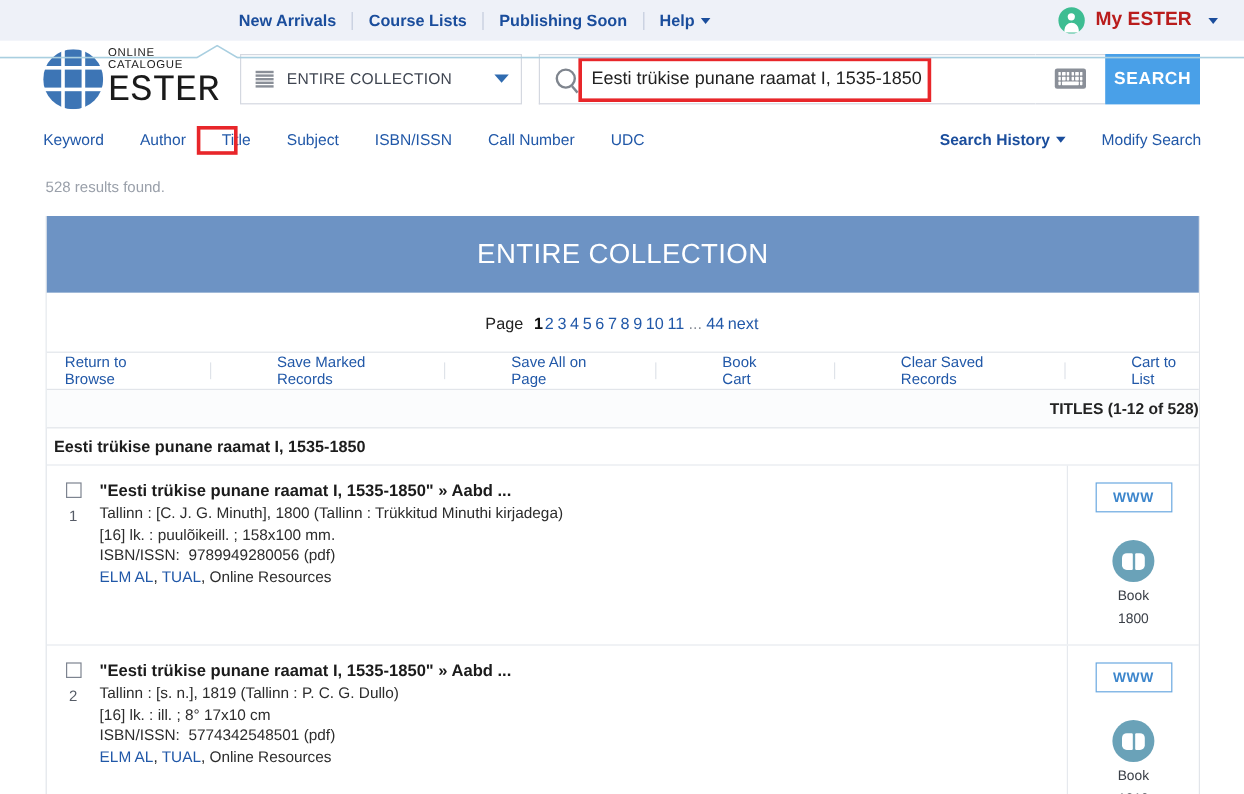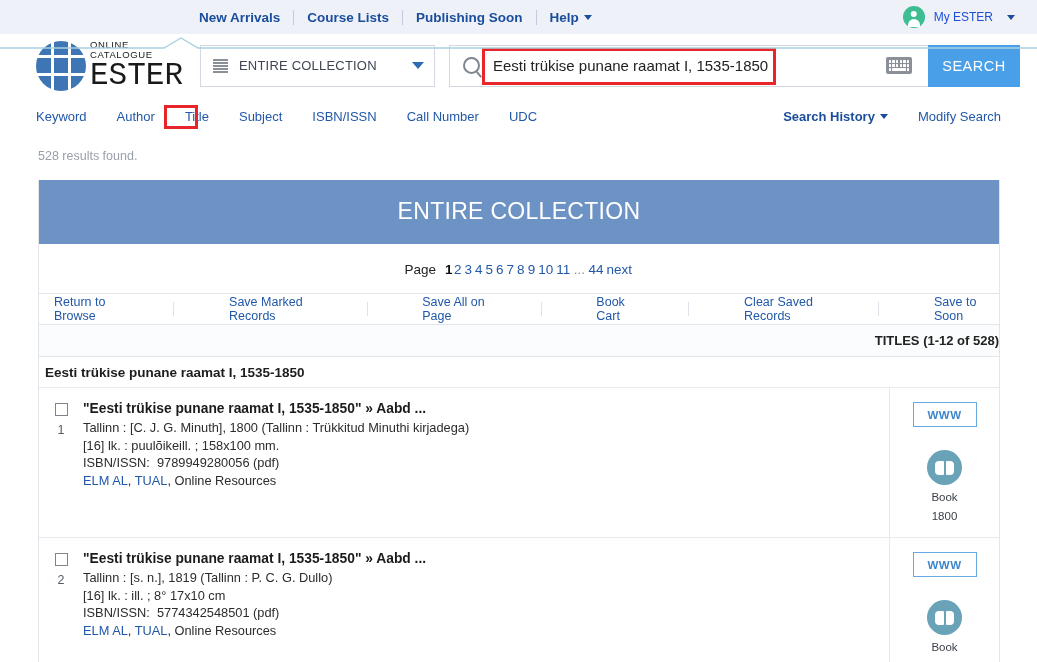--- a/index.html
+++ b/index.html
@@ -72,23 +72,23 @@
   .avatar::after {
     content: "";
     position: absolute;
     left: 50%; top: 12.5px;
     transform: translateX(-50%);
     width: 12px; height: 8px;
     border-radius: 6px 6px 0 0;
     background: #fff;
   }
   .myester-label {
-    color: #1d4ed8;
-    font-size: 12px;
-    font-weight: normal;
+    color: #b91c1c;
+    font-size: 16px;
+    font-weight: bold;
   }
 
   
   .searchbar {
     height: 63px;
     background: #ffffff;
     display: flex;
     align-items: center;
     padding-left: 36px;
     position: relative;
@@ -226,31 +226,31 @@
     position: relative;
     display: grid;
     grid-template-columns: repeat(6, 1fr);
     grid-template-rows: repeat(3, 1fr);
     gap: 1.4px;
     padding: 3px 2.5px;
   }
   .kb-icon i { background: #fff; display:block; border-radius: .5px;}
   .kb-icon i.wide { grid-column: span 4; }
   .search-btn {
-    width: 92px; height: 42px;
+    width: 79px; height: 42px;
     background: #49a0e8;
     color: #fff;
     font-size: 14.5px;
-    font-weight: normal;
+    font-weight: bold;
     letter-spacing: 0.5px;
     border: none;
     cursor: pointer;
     font-family: "Liberation Sans", sans-serif;
     flex: 0 0 auto;
-    margin-right: 17px;
+    margin-right: 37px;
   }
 
   
   .tabstrip {
     height: 38px;
     background: #fff;
     display: flex;
     align-items: center;
     padding-left: 36px;
     position: relative;
@@ -579,21 +579,21 @@
     <a href="#">Return to Browse</a>
     <span class="sep"></span>
     <a href="#">Save Marked Records</a>
     <span class="sep"></span>
     <a href="#">Save All on Page</a>
     <span class="sep"></span>
     <a href="#">Book Cart</a>
     <span class="sep"></span>
     <a href="#">Clear Saved Records</a>
     <span class="sep"></span>
-    <a href="#">Save to Soon</a>
+    <a href="#">Cart to List</a>
   </div>
 
   <div class="titles-head">TITLES (1-12 of 528)</div>
 
   <div class="group-title">Eesti trükise punane raamat I, 1535-1850</div>
 
   <div class="record">
     <div class="left-rail">
       <span class="rec-check"></span>
       <div class="rec-num">1</div>

